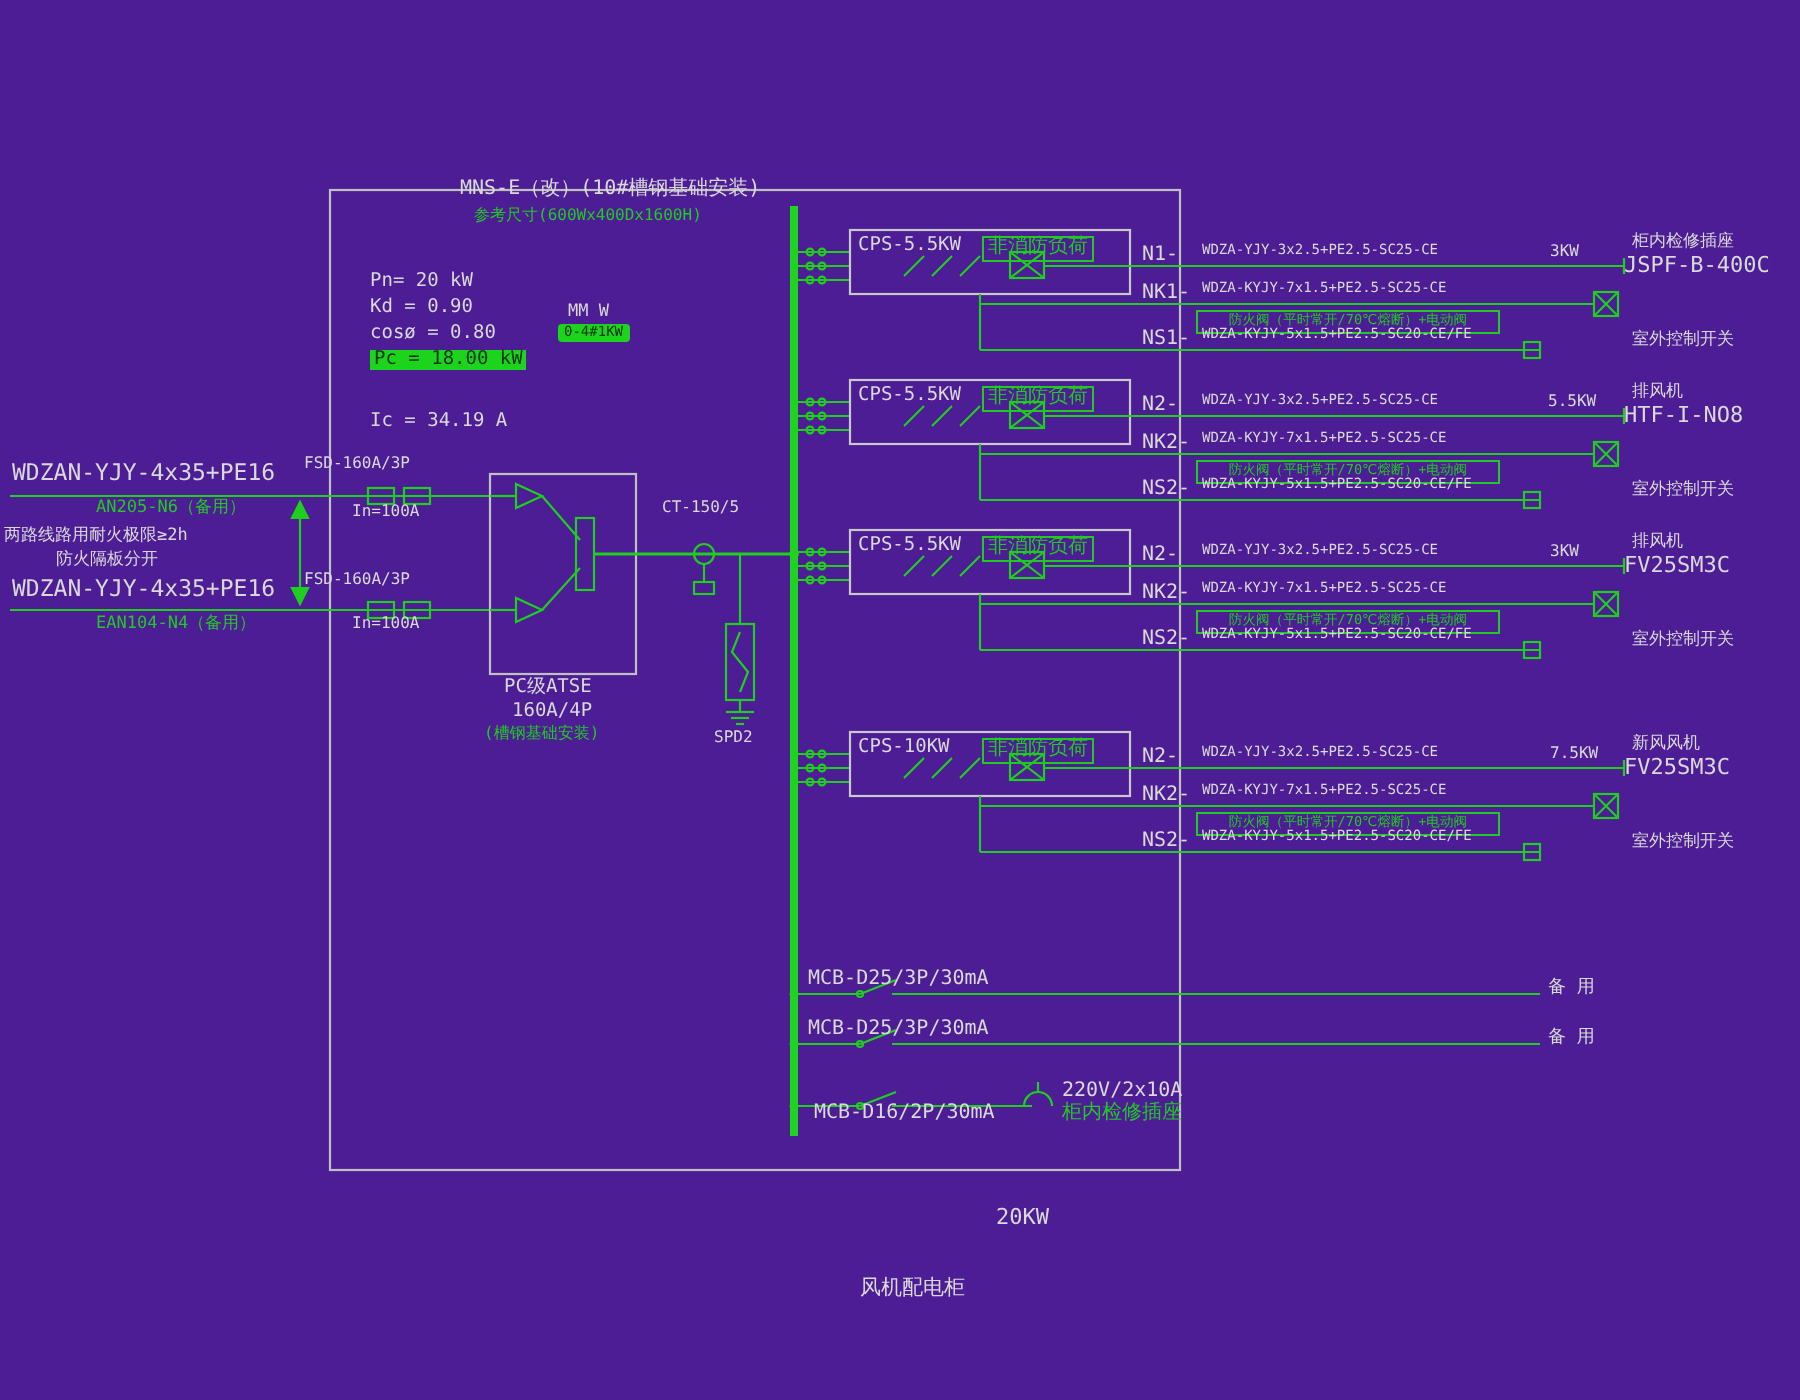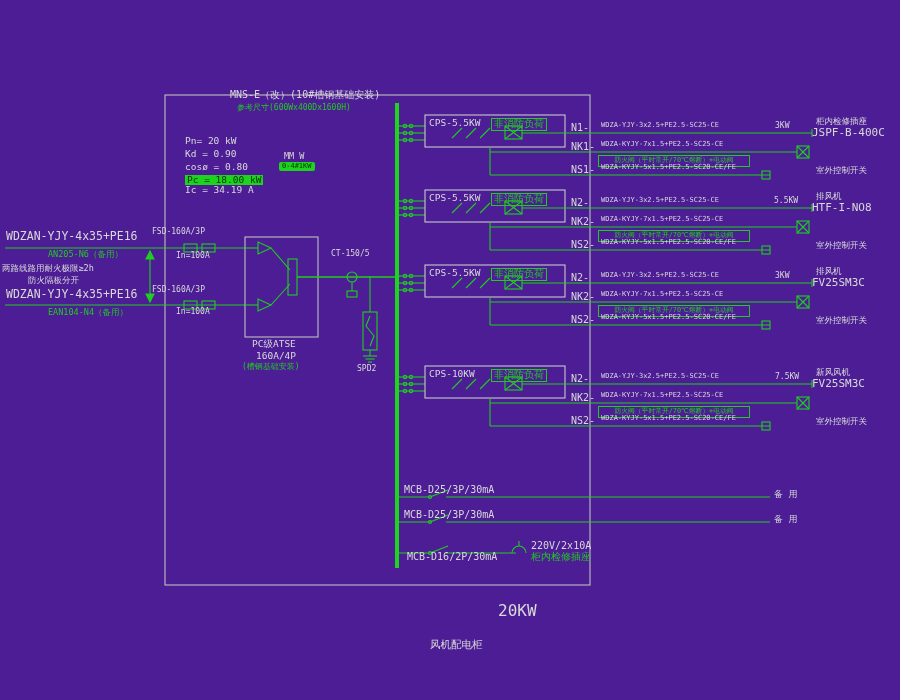--- a/index.html
+++ b/index.html
@@ -4,21 +4,21 @@
 <style>
   html,body{margin:0;padding:0;background:#000;}
   .canvas{position:relative;width:900px;height:700px;background:#4c1d95;overflow:hidden;
           font-family:"DejaVu Sans Mono","DejaVu Sans",sans-serif;}
   svg.lines{position:absolute;left:0;top:0;}
   .t{position:absolute;white-space:nowrap;line-height:1.05;}
   .w{color:#d9d9d9;}
   .g{color:#22c922;}
   .f7{font-size:7px}.f75{font-size:10px}.f8{font-size:8px}.f85{font-size:8.5px}
   .f9{font-size:9px}.f95{font-size:9.5px}.f10{font-size:10px}.f105{font-size:10.5px}
-  .f11{font-size:11px}.f115{font-size:11.5px}.f13{font-size:16px}
+  .f11{font-size:11px}.f115{font-size:11.5px}.f13{font-size:11px}
   .gbox{border:1px solid #22c922;padding:0 2px;}
   .hl{background:#1dd41d;color:#04320a;padding:0 2px;}
   .meter{background:#1dd41d;color:#04320a;border-radius:2px;padding:1px 3px;font-size:7px;}
   .vbox{border:1px solid #22c922;font-size:6.8px;color:#22c922;width:150px;text-align:center;padding:1px 0;line-height:1.15;}
 </style>
 </head>
 <body>
 
 <div class="canvas">
 
@@ -218,21 +218,21 @@
       <line x1="519" y1="546" x2="519" y2="541"></line>
     </g>
   </svg>
 
   <div class="t w f10" style="left:230px;top:90px">MNS-E（改）(10#槽钢基础安装)</div>
   <div class="t g f8" style="left:237px;top:104px">参考尺寸(600Wx400Dx1600H)</div>
   <div class="t w f95" style="left:185px;top:136px">Pn= 20 kW</div>
   <div class="t w f95" style="left:185px;top:149px">Kd = 0.90</div>
   <div class="t w f95" style="left:185px;top:162px">cosø = 0.80</div>
   <div class="t hl f95" style="left:185px;top:175px">Pc = 18.00 kW</div>
-  <div class="t w f95" style="left:185px;top:185px">Ic = 34.19 A</div>
+  <div class="t w f95" style="left:185px;top:206px">Ic = 34.19 A</div>
   <div class="t w f85" style="left:284px;top:152px">MM W</div>
   <div class="t meter" style="left:279px;top:162px">0-4#1KW</div>
 
   <div class="t w f115" style="left:6px;top:230px">WDZAN-YJY-4x35+PE16</div>
   <div class="t g f85" style="left:48px;top:250px">AN205-N6（备用）</div>
   <div class="t w f85" style="left:2px;top:264px">两路线路用耐火极限≥2h</div>
   <div class="t w f85" style="left:28px;top:276px">防火隔板分开</div>
   <div class="t w f115" style="left:6px;top:288px">WDZAN-YJY-4x35+PE16</div>
   <div class="t g f85" style="left:48px;top:308px">EAN104-N4（备用）</div>
   <div class="t w f8" style="left:152px;top:228px">FSD-160A/3P</div>

